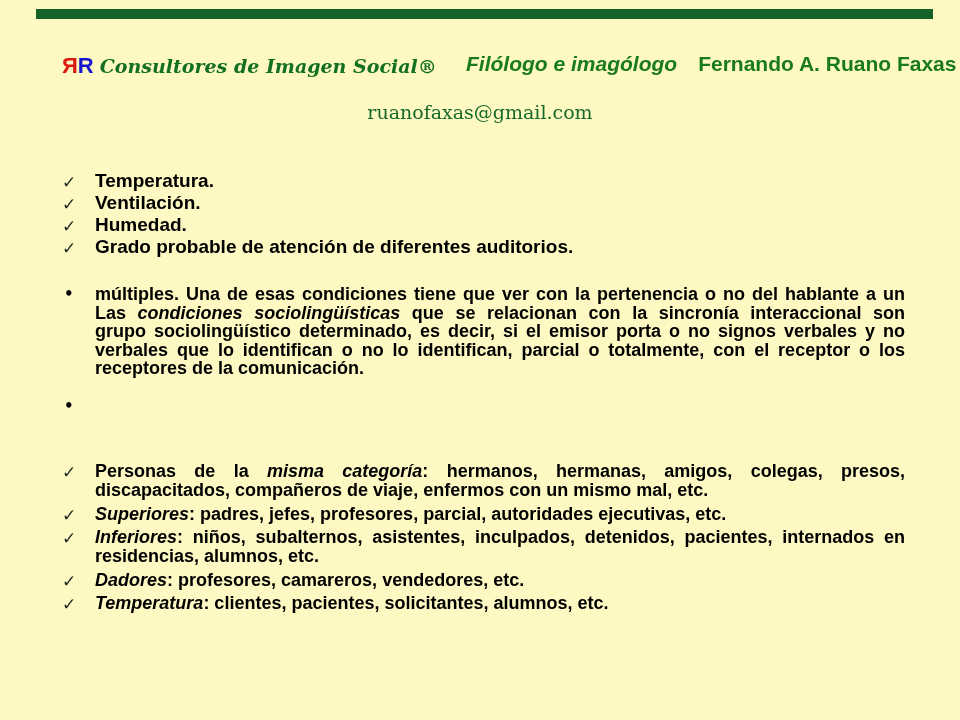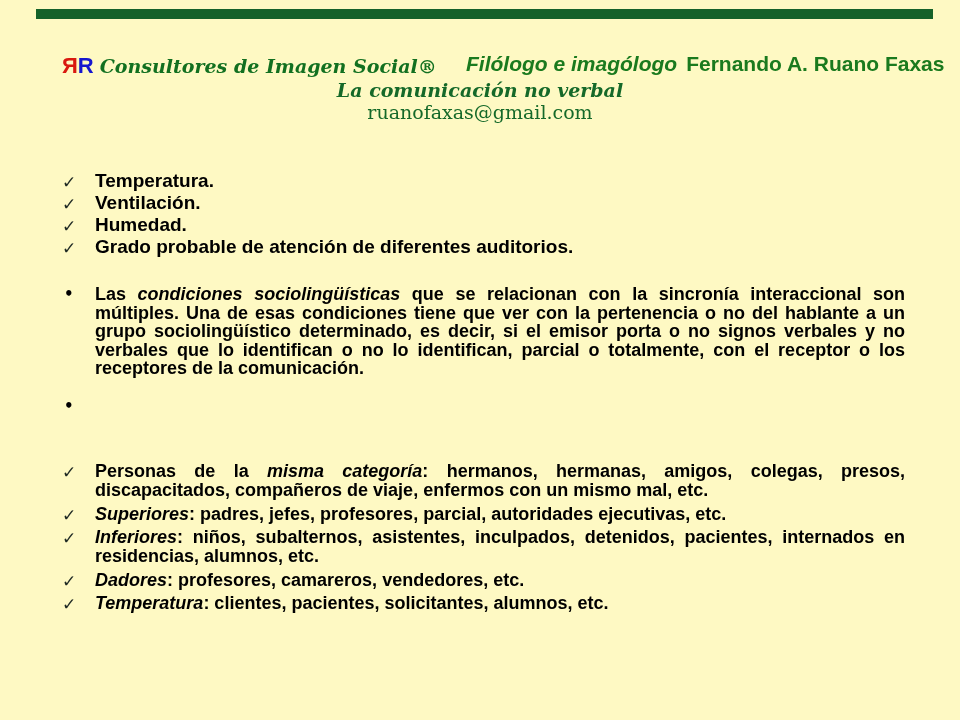--- a/index.html
+++ b/index.html
@@ -29,21 +29,21 @@
     font-style: italic; font-weight: bold;
     font-size: 19px; color: #127020;
     margin-left: 6px;
   }
   .header-right {
     position: absolute; left: 466px; top: 52px;
     font-size: 21px; color: #1a7a1e;
     white-space: nowrap;
   }
   .header-right .fil { font-style: italic; }
-  .header-right .author { margin-left: 9px; }
+  .header-right .author { margin-left: 21px; }
   .subtitle {
     position: absolute; left: 0; top: 79px; width: 960px;
     text-align: center;
     font-family: "DejaVu Serif", serif;
     font-style: italic; font-weight: bold;
     font-size: 19px; color: #156929;
   }
   .email {
     position: absolute; left: 0; top: 101px; width: 960px;
     text-align: center;
@@ -81,21 +81,20 @@
 <div class="slide">
 
   <div class="top-bar"></div>
 
   <div class="header-left"><span class="logo-ya">Я</span><span class="logo-r">R</span><span class="logo-text">Consultores de Imagen Social®</span>
   </div>
 
   <div class="header-right"><span class="fil">Filólogo e imagólogo</span><span class="author">Fernando A. Ruano Faxas</span>
   </div>
 
-  <div class="subtitle">La comunicación no verbal</div>
   <div class="email">ruanofaxas@gmail.com</div>
 
   <div class="blk cl1">
     <div class="item">
       <span class="marker">✓</span>
       <span>Temperatura.</span>
     </div>
     <div class="item">
       <span class="marker">✓</span>
       <span>Ventilación.</span>
@@ -106,22 +105,22 @@
     </div>
     <div class="item">
       <span class="marker">✓</span>
       <span>Grado probable de atención de diferentes auditorios.</span>
     </div>
   </div>
 
   <div class="blk p1">
     <div class="item">
       <span class="bullet-marker">•</span>
+      <div class="j">múltiples. Una de esas condiciones tiene que ver con la pertenencia o no del hablante a un</div>
       <div class="j"><span>Las </span><i>condiciones sociolingüísticas</i><span> que se relacionan con la sincronía interaccional son</span></div>
-      <div class="j">múltiples. Una de esas condiciones tiene que ver con la pertenencia o no del hablante a un</div>
       <div class="j">grupo sociolingüístico determinado, es decir, si el emisor porta o no signos verbales y no</div>
       <div class="j">verbales que lo identifican o no lo identifican, parcial o totalmente, con el receptor o los</div>
       <div class="l">receptores de la comunicación.</div>
     </div>
   </div>
 
   <div class="blk p2">
     <div class="item">
       <span class="bullet-marker">•</span>
     </div>

